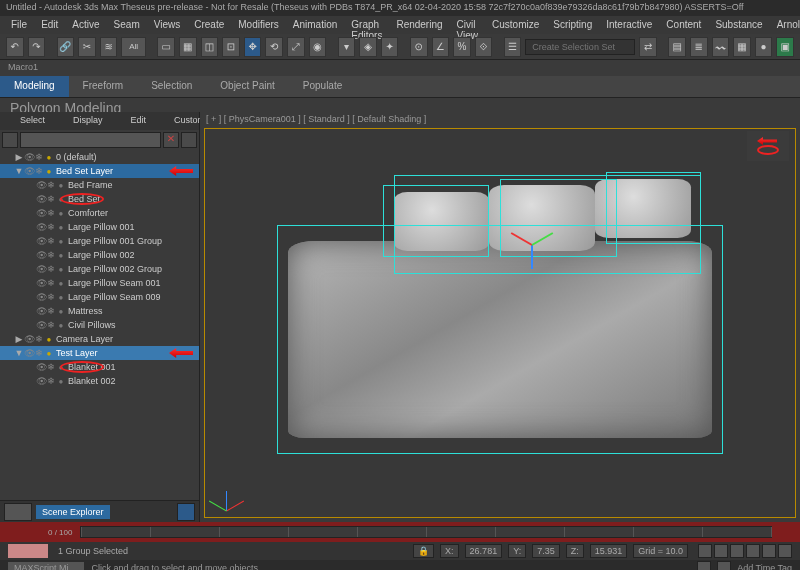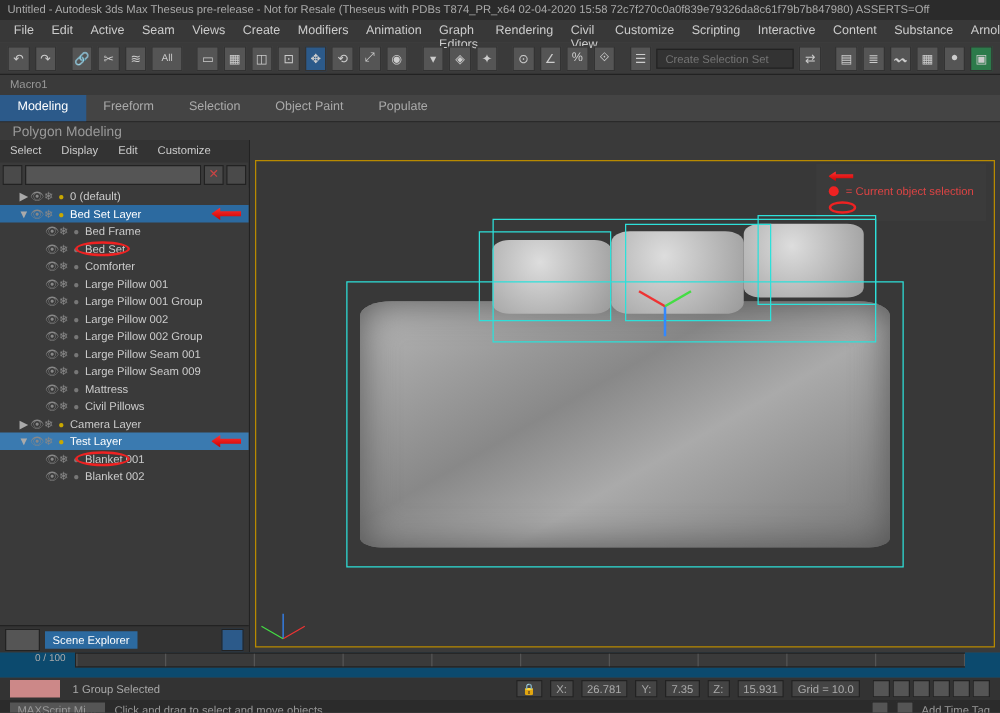--- a/index.html
+++ b/index.html
@@ -11,21 +11,21 @@
 .toolbar .tbtn { width: 20px; height: 20px; background: #555; border: 1px solid #333; display: flex; align-items: center; justify-content: center; color: #ccc; font-size: 10px; }
 .toolbar .sep { width: 4px; }
 .selset { background: #333; color: #aaa; font-size: 9px; padding: 2px 6px; border: 1px solid #222; width: 110px; }
 .macrobar { background: #3a3a3a; height: 16px; padding: 2px 8px; font-size: 9px; color: #999; }
 .ribbon { background: #444; height: 22px; display: flex; border-bottom: 1px solid #222; }
 .ribbon .tab { padding: 4px 14px; font-size: 10px; color: #aaa; }
 .ribbon .tab.active { background: #2c5a8a; color: #fff; }
 .main { display: flex; height: 410px; }
 .sidebar { width: 200px; background: #3a3a3a; border-right: 1px solid #222; display: flex; flex-direction: column; }
 .side-tabs { display: flex; background: #333; height: 18px; font-size: 9px; }
-.side-tabs span { padding: 3px 8px; color: #ccc; }
+.side-tabs span { padding: 3px 8px; color: #ccc; margin-left: 12px; }
 .side-filter { display: flex; height: 20px; padding: 2px; gap: 2px; }
 .side-filter input { flex: 1; background: #555; border: 1px solid #222; color: #ccc; padding: 0 4px; font-size: 9px; }
 .side-filter .fbtn { width: 16px; height: 16px; background: #4a4a4a; border: 1px solid #222; }
 .side-header { display: flex; background: #333; height: 16px; padding: 2px 6px; font-size: 9px; color: #aaa; justify-content: space-between; }
 .tree { flex: 1; overflow: auto; background: #3a3a3a; font-size: 9px; }
 .tree-row { display: flex; align-items: center; height: 14px; padding: 0 2px; white-space: nowrap; position: relative; }
 .tree-row.sel { background: #2c6aa0; color: #fff; }
 .tree-row.sel2 { background: #3a7ab0; color: #fff; }
 .tree-row .ind { display: inline-block; }
 .tree-row .tw { width: 10px; text-align: center; color: #aaa; }
@@ -64,21 +64,21 @@
 .bed-scene .gizmo { position: absolute; top: 20%; left: 52%; width: 40px; height: 40px; }
 .bed-scene .gizmo .ax { position: absolute; left: 50%; top: 50%; width: 2px; height: 24px; transform-origin: top; }
 .bed-scene .gizmo .az { background: #38f; transform: rotate(0deg); }
 .bed-scene .gizmo .ax2 { background: #e33; transform: rotate(120deg); }
 .bed-scene .gizmo .ay { background: #4d4; transform: rotate(-120deg); }
 .axis-small { position: absolute; bottom: 6px; left: 6px; width: 30px; height: 30px; }
 .axis-small .a { position: absolute; left: 50%; bottom: 0; width: 1px; height: 20px; transform-origin: bottom; }
 .axis-small .az { background: #38f; }
 .axis-small .ax { background: #e33; transform: rotate(60deg); }
 .axis-small .ay { background: #4d4; transform: rotate(-60deg); }
-.timeline { background: #0c4a6e; height: 20px; display: flex; align-items: flex-start; padding: 0 20px 0 28px; position: relative; }
+.timeline { background: #7f1d1d; height: 20px; display: flex; align-items: center; padding: 0 20px 0 48px; position: relative; }
 .timeline .marker { color: #aaa; font-size: 8px; }
 .timeline .tl-bar { flex: 1; height: 12px; background: #3a3a3a; border: 1px solid #222; margin: 0 8px; position: relative; }
 .timeline .tl-bar .tick { position: absolute; top: 0; bottom: 0; width: 1px; background: #555; }
 .statusbar { background: #333; height: 18px; display: flex; align-items: center; padding: 0 8px; font-size: 9px; color: #aaa; gap: 10px; }
 .statusbar .pink { width: 40px; height: 14px; background: #c88; }
 .statusbar .coord { margin-left: auto; display: flex; gap: 6px; }
 .statusbar .coord span { background: #444; padding: 1px 4px; border: 1px solid #222; }
 .statusbar .btns { display: flex; gap: 2px; }
 .statusbar .btns .sb { width: 14px; height: 14px; background: #555; border: 1px solid #222; }
 .statusbar2 { background: #2b2b2b; height: 16px; display: flex; align-items: center; padding: 0 8px; font-size: 9px; color: #999; }
@@ -153,21 +153,21 @@
 
 <div class="macrobar">Macro1</div>
 
 <div class="ribbon">
   <div class="tab active">Modeling</div>
   <div class="tab">Freeform</div>
   <div class="tab">Selection</div>
   <div class="tab">Object Paint</div>
   <div class="tab">Populate</div>
 </div>
-<div class="sub" style="background:#3a3a3a;padding:2px 10px;font-size:11px;color:#999;height:14px">Polygon Modeling</div>
+<div class="sub" style="background:#3a3a3a;padding:2px 10px;font-size:14px;color:#999;height:14px">Polygon Modeling</div>
 
 <div class="main">
   <div class="sidebar">
     <div class="side-tabs">
       <span>Select</span>
       <span>Display</span>
       <span>Edit</span>
       <span>Customize</span>
     </div>
     <div class="side-filter">
@@ -319,28 +319,25 @@
         </div>
       </div>
     <div class="side-bottom">
       <div class="mini"></div>
       <span class="selabel">Scene Explorer</span>
       <div class="sbtn"></div>
     </div>
   </div>
 
   <div class="viewport">
+    <div class="vp-header">[ + ] [ PhysCamera001 ] [ Standard ] [ Default Shading ]</div>
     <div class="vp-canvas">
       <div class="legend">
         <div class="row">
             <span class="arrow-red2"></span>
-          </div>
-        <div class="row">
-            <span class="dot-red"></span>
-            <span class="txt">= Current object selection</span>
           </div>
         <div class="row">
             <span class="oval-red"></span>
           </div>
       </div>
       <div class="bed-scene">
         <div class="bed-body"></div>
         <div class="pillow pw1"></div>
         <div class="pillow pw2"></div>
         <div class="pillow pw3"></div>

